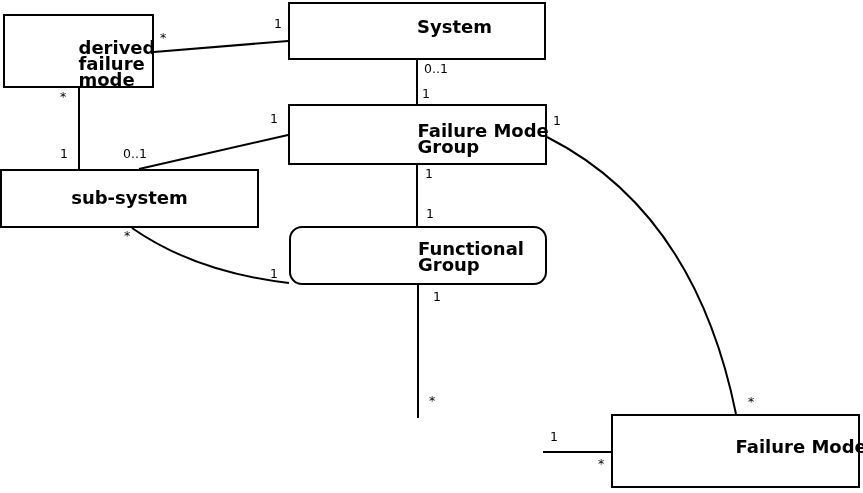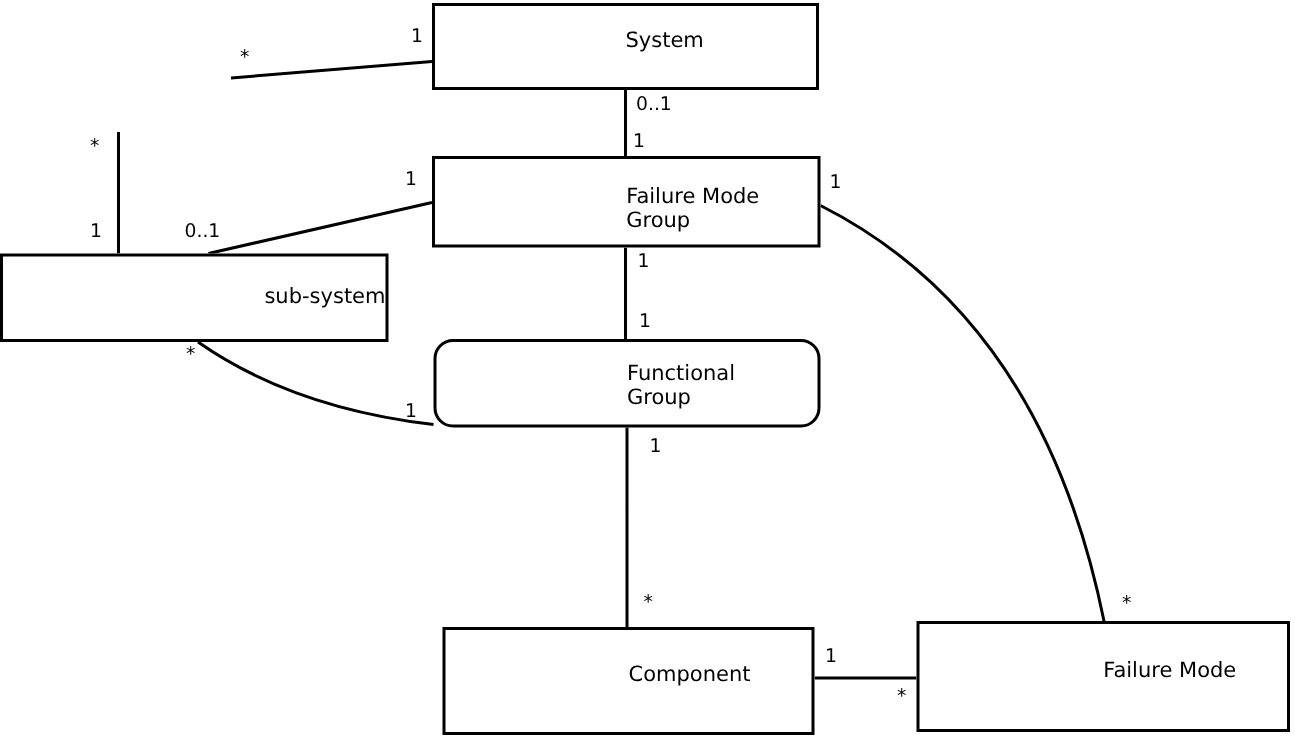--- a/index.html
+++ b/index.html
@@ -18,24 +18,25 @@
     width: 863px; height: 493px;
   }
   .entity {
     position: absolute;
     border: 2px solid #000000;
     background: #ffffff;
     box-sizing: border-box;
   }
   .entity-label {
     position: absolute;
-    font-size: 14px;
+    font-size: 18px;
     line-height: 16px;
     white-space: nowrap;
     color: #000000;
+    font-weight: bold;
   }
   .entity-label.centered {
     left: 0;
     width: 100%;
     text-align: center;
   }
   .card {
     position: absolute;
     font-size: 12.5px;
     line-height: 14px;
@@ -53,52 +54,54 @@
     <path d="M79,88 L79,169"></path>
     <path d="M288,135 L139,169"></path>
     <path d="M417,60 L417,104"></path>
     <path d="M417,165 L417,226"></path>
     <path d="M418,285 L418,418"></path>
     <path d="M132,228 Q195,272 289,283"></path>
     <path d="M547,137 Q695,212 736,414"></path>
     <path d="M543,452 L611,452"></path>
   </svg>
 
+  <div class="entity" style="left:3px; top:14px; width:151px; height:74px;">
+    <div class="entity-label" style="left:50%; top:24px;">
+      <div>derived</div>
+      <div>failure</div>
+      <div>mode</div>
+    </div>
+  </div>
 
   <div class="entity" style="left:288px; top:2px; width:258px; height:58px;">
     <div class="entity-label" style="left:50%; top:15px;">
       <div>System</div>
     </div>
   </div>
 
   <div class="entity" style="left:288px; top:104px; width:259px; height:61px;">
     <div class="entity-label" style="left:50%; top:17px;">
       <div>Failure Mode</div>
       <div>Group</div>
     </div>
   </div>
 
   <div class="entity" style="left:0px; top:169px; width:259px; height:59px;">
-    <div class="entity-label centered" style="top:19px;text-align:right;">
+    <div class="entity-label centered" style="top:19px;">
       <div>sub-system</div>
     </div>
   </div>
 
   <div class="entity" style="left:289px; top:226px; width:258px; height:59px;border-radius:13px;">
     <div class="entity-label" style="left:50%; top:13px;">
       <div>Functional</div>
       <div>Group</div>
     </div>
   </div>
 
-  <div class="entity" style="left:295px; top:418px; width:248px; height:72px;">
-    <div class="entity-label" style="left:50%; top:22px;">
-      <div>Component</div>
-    </div>
-  </div>
 
   <div class="entity" style="left:611px; top:414px; width:249px; height:74px;">
     <div class="entity-label" style="left:50%; top:23px;">
       <div>Failure Mode</div>
     </div>
   </div>
 
   <span class="card" style="left:160px; top:31px;">*</span>
   <span class="card" style="left:274px; top:17px;">1</span>
 

